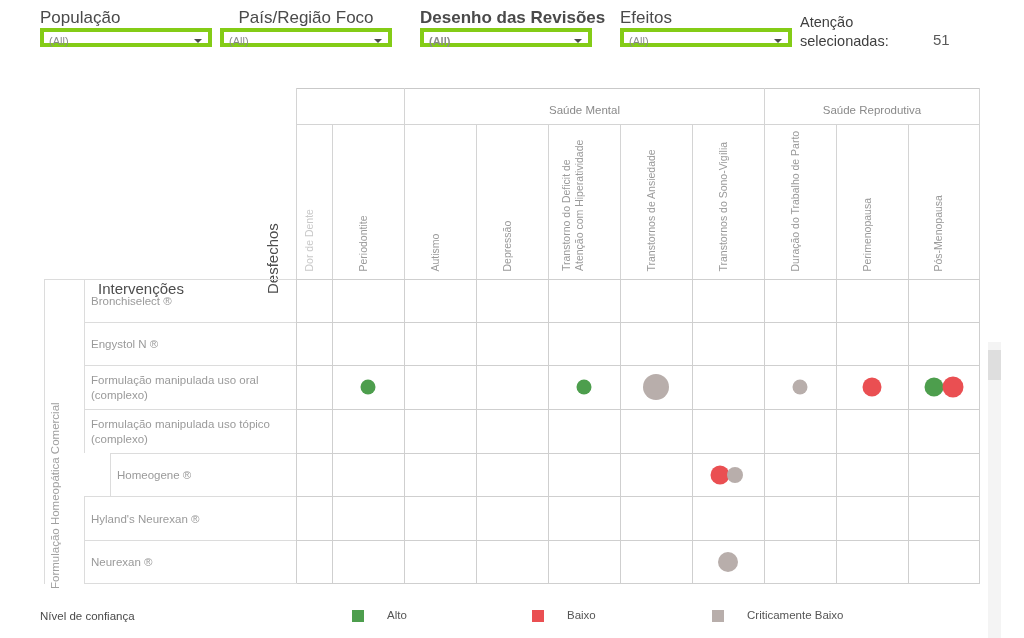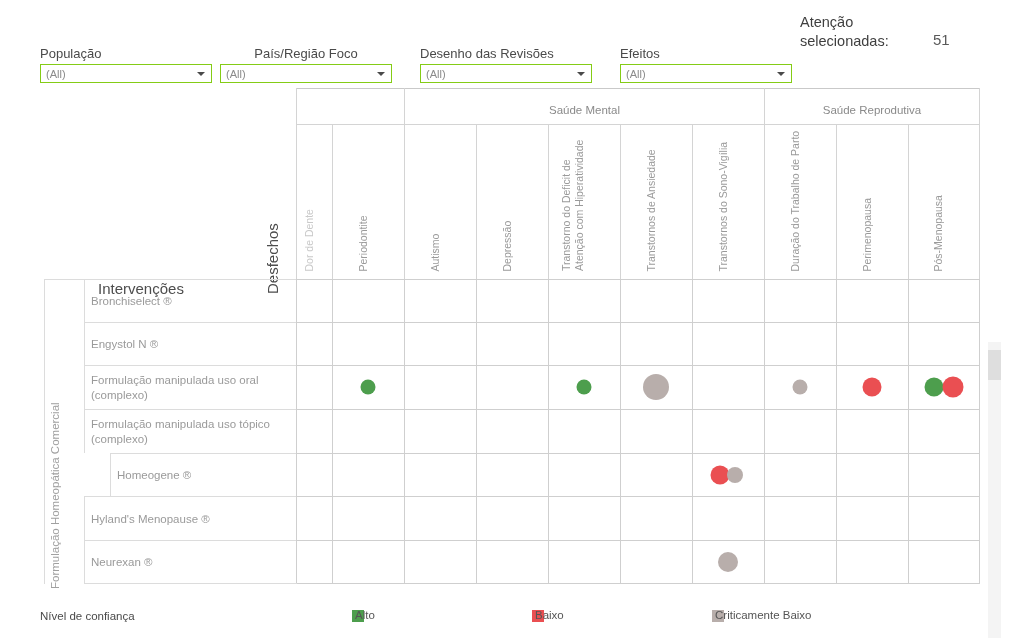--- a/index.html
+++ b/index.html
@@ -21,31 +21,30 @@
     position: absolute;
     left: 0; top: 0;
     width: 1024px; height: 62px;
   }
   .filter {
     position: absolute;
     top: 11px;
     width: 172px;
   }
   .filter-label {
-    font-size: 13px;
+    font-size: 17px;
     color: #4a4a4a;
     line-height: 14px;
     white-space: nowrap;
     margin-bottom: 3px;
-    margin-top: 36px;
   }
   .filter-select {
     position: relative;
     height: 19px;
-    border: 1px solid #84cc16;
+    border: 4px solid #84cc16;
     background: #ffffff;
     box-sizing: border-box;
   }
   .filter-value {
     position: absolute;
     left: 5px; top: 2px;
     font-size: 11px;
     color: #8a8a8a;
     line-height: 14px;
   }
@@ -253,21 +252,21 @@
     top: 8px;
     height: 16px;
   }
   .legend-swatch {
     position: absolute;
     left: 0; top: 2px;
     width: 12px; height: 12px;
   }
   .legend-text {
     position: absolute;
-    left: 3px; top: 0;
+    left: 35px; top: 0;
     font-size: 11.5px;
     color: #555555;
     line-height: 15px;
     white-space: nowrap;
   }
 </style>
 </head>
 <body>
 
 <div id="filter-bar">
@@ -278,21 +277,21 @@
         <div class="caret"></div>
       </div>
     </div>
     <div class="filter" style="left: 220px; text-align: center;">
       <div class="filter-label">País/Região Foco</div>
       <div class="filter-select">
         <div class="filter-value">(All)</div>
         <div class="caret"></div>
       </div>
     </div>
-    <div class="filter" style="left: 420px;">
+    <div class="filter" style="left: 420px; font-weight: bold;">
       <div class="filter-label">Desenho das Revisões</div>
       <div class="filter-select">
         <div class="filter-value">(All)</div>
         <div class="caret"></div>
       </div>
     </div>
     <div class="filter" style="left: 620px;">
       <div class="filter-label">Efeitos</div>
       <div class="filter-select">
         <div class="filter-value">(All)</div>
@@ -419,21 +418,21 @@
     <div class="gcell" style="left: 332px; width: 72px; top: 391px; height: 43px;"></div>
     <div class="gcell" style="left: 404px; width: 72px; top: 391px; height: 43px;"></div>
     <div class="gcell" style="left: 476px; width: 72px; top: 391px; height: 43px;"></div>
     <div class="gcell" style="left: 548px; width: 72px; top: 391px; height: 43px;"></div>
     <div class="gcell" style="left: 620px; width: 72px; top: 391px; height: 43px;"></div>
     <div class="gcell" style="left: 692px; width: 72px; top: 391px; height: 43px;"></div>
     <div class="gcell" style="left: 764px; width: 72px; top: 391px; height: 43px;"></div>
     <div class="gcell" style="left: 836px; width: 72px; top: 391px; height: 43px;"></div>
     <div class="gcell gcell-last-col" style="left: 908px; width: 72px; top: 391px; height: 43px;"></div>
     <div class="rowhead" style="top: 434px; height: 44px;">
-      <div class="rowhead-label">Hyland's Menopause ®</div>
+      <div class="rowhead-label">Hyland's Neurexan ®</div>
     </div>
     <div class="gcell" style="left: 296px; width: 36px; top: 434px; height: 44px;"></div>
     <div class="gcell" style="left: 332px; width: 72px; top: 434px; height: 44px;"></div>
     <div class="gcell" style="left: 404px; width: 72px; top: 434px; height: 44px;"></div>
     <div class="gcell" style="left: 476px; width: 72px; top: 434px; height: 44px;"></div>
     <div class="gcell" style="left: 548px; width: 72px; top: 434px; height: 44px;"></div>
     <div class="gcell" style="left: 620px; width: 72px; top: 434px; height: 44px;"></div>
     <div class="gcell" style="left: 692px; width: 72px; top: 434px; height: 44px;"></div>
     <div class="gcell" style="left: 764px; width: 72px; top: 434px; height: 44px;"></div>
     <div class="gcell" style="left: 836px; width: 72px; top: 434px; height: 44px;"></div>

